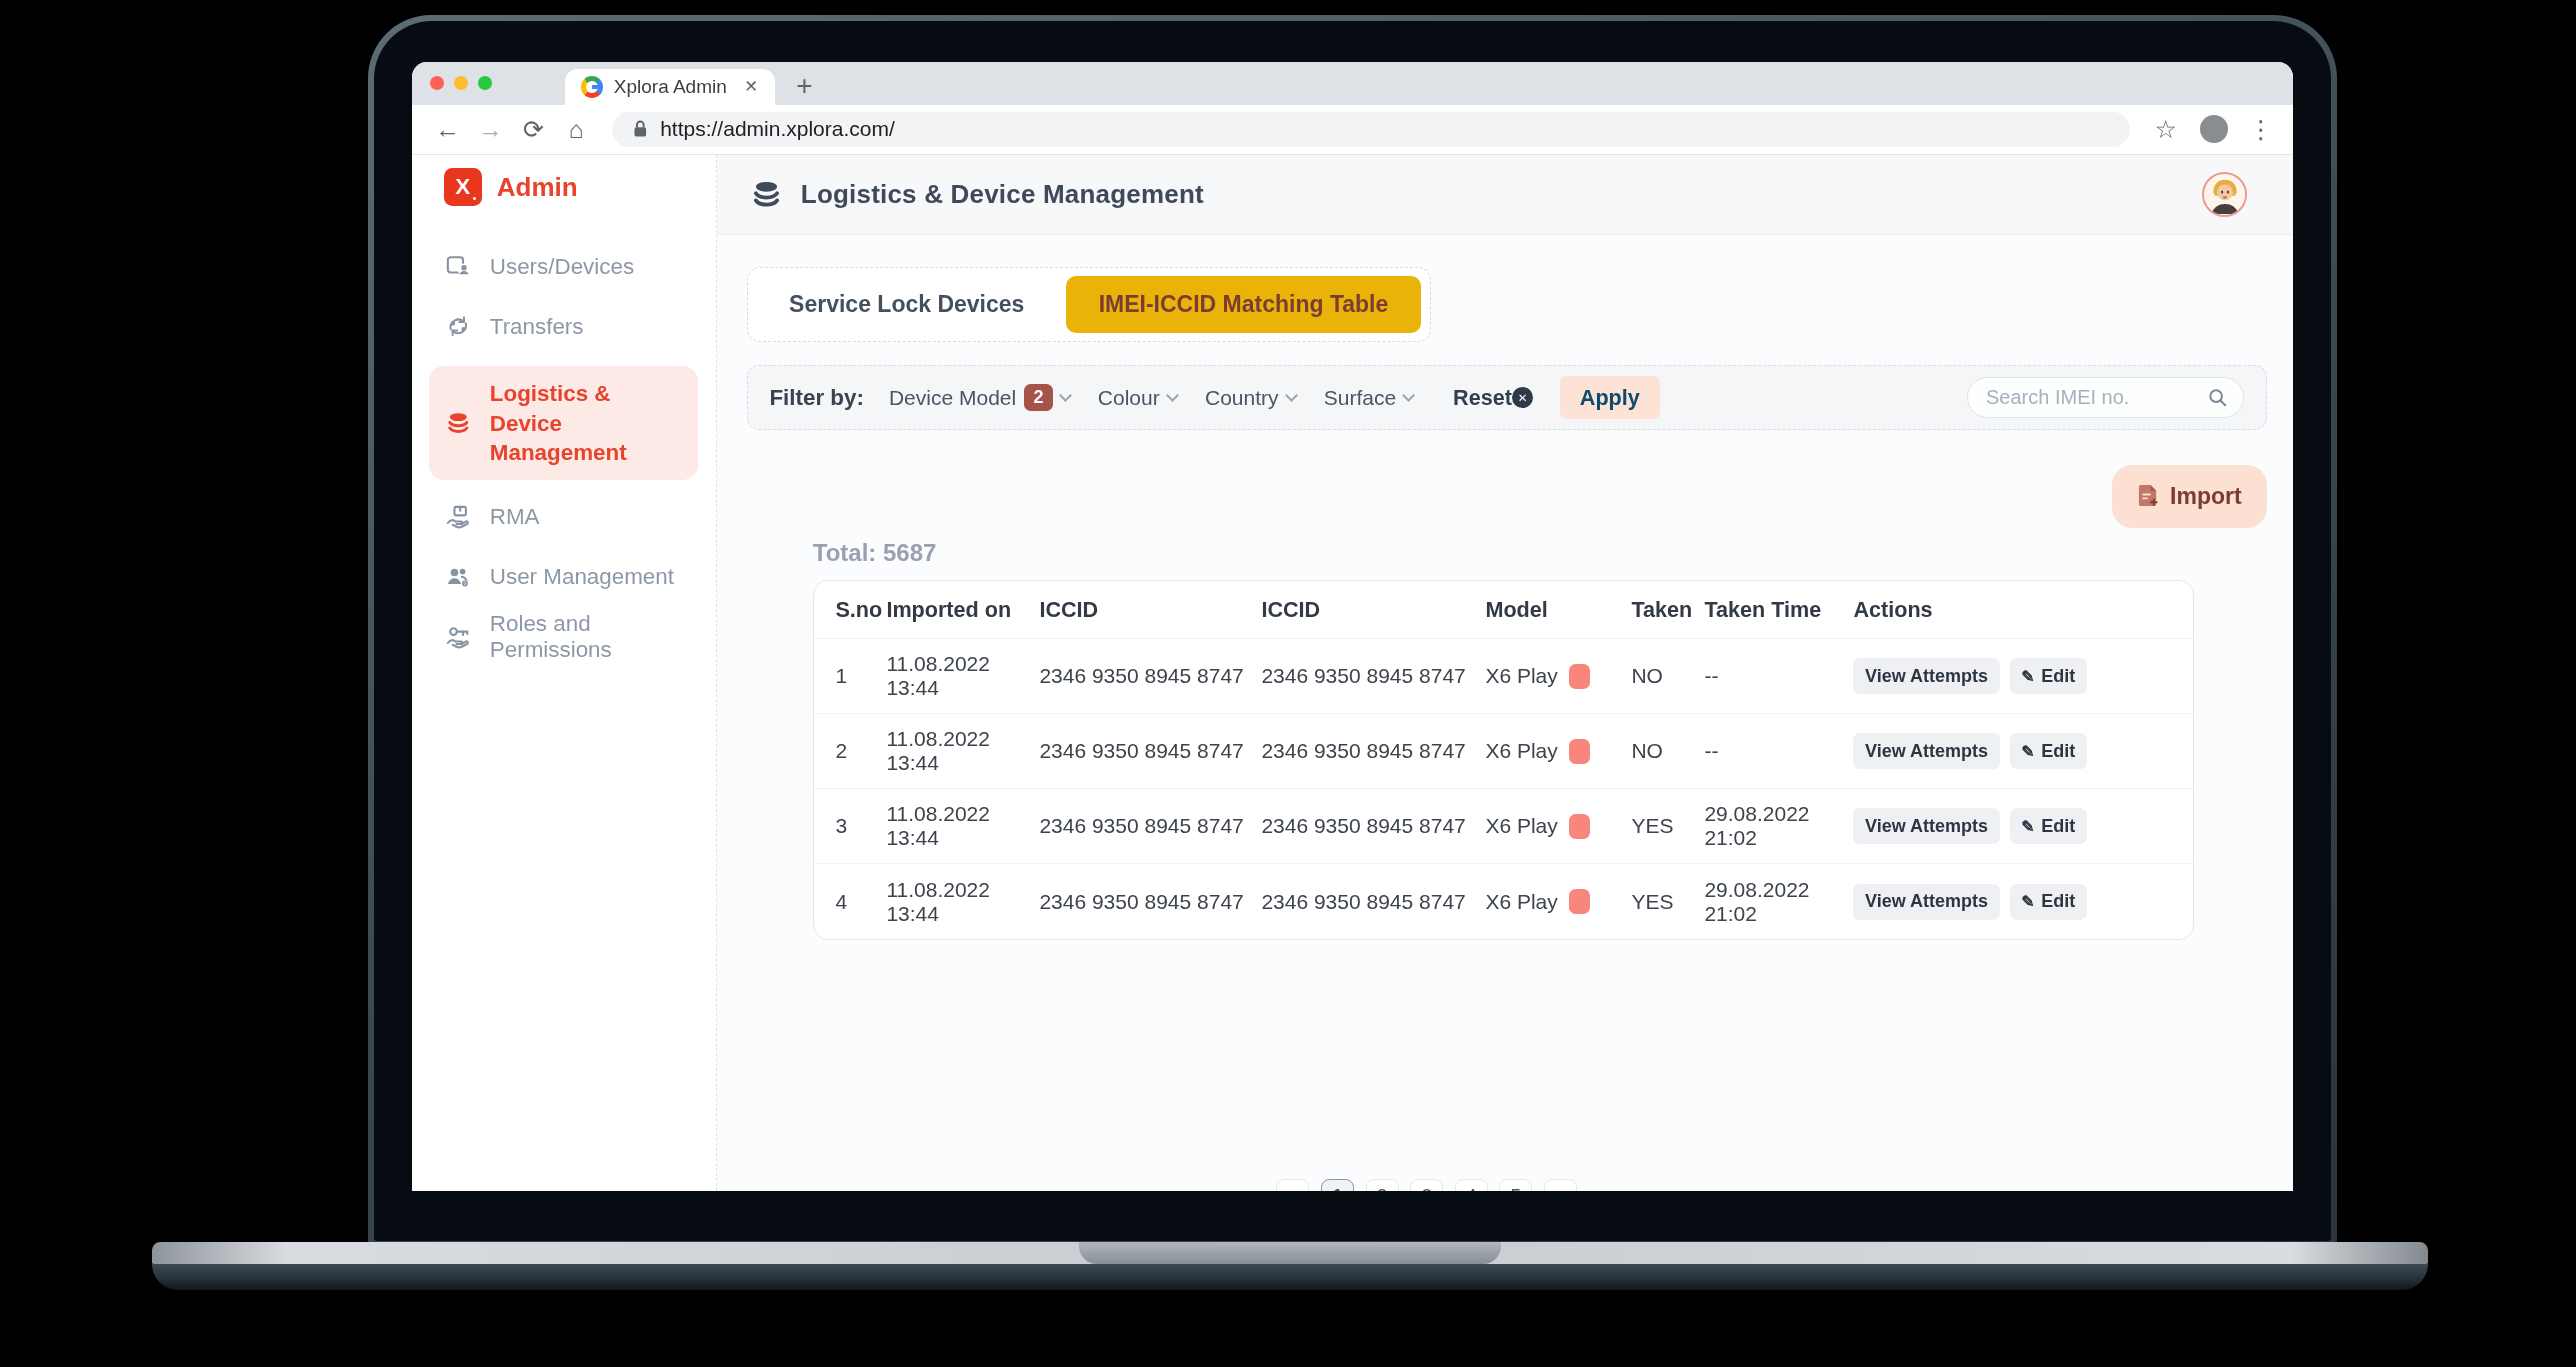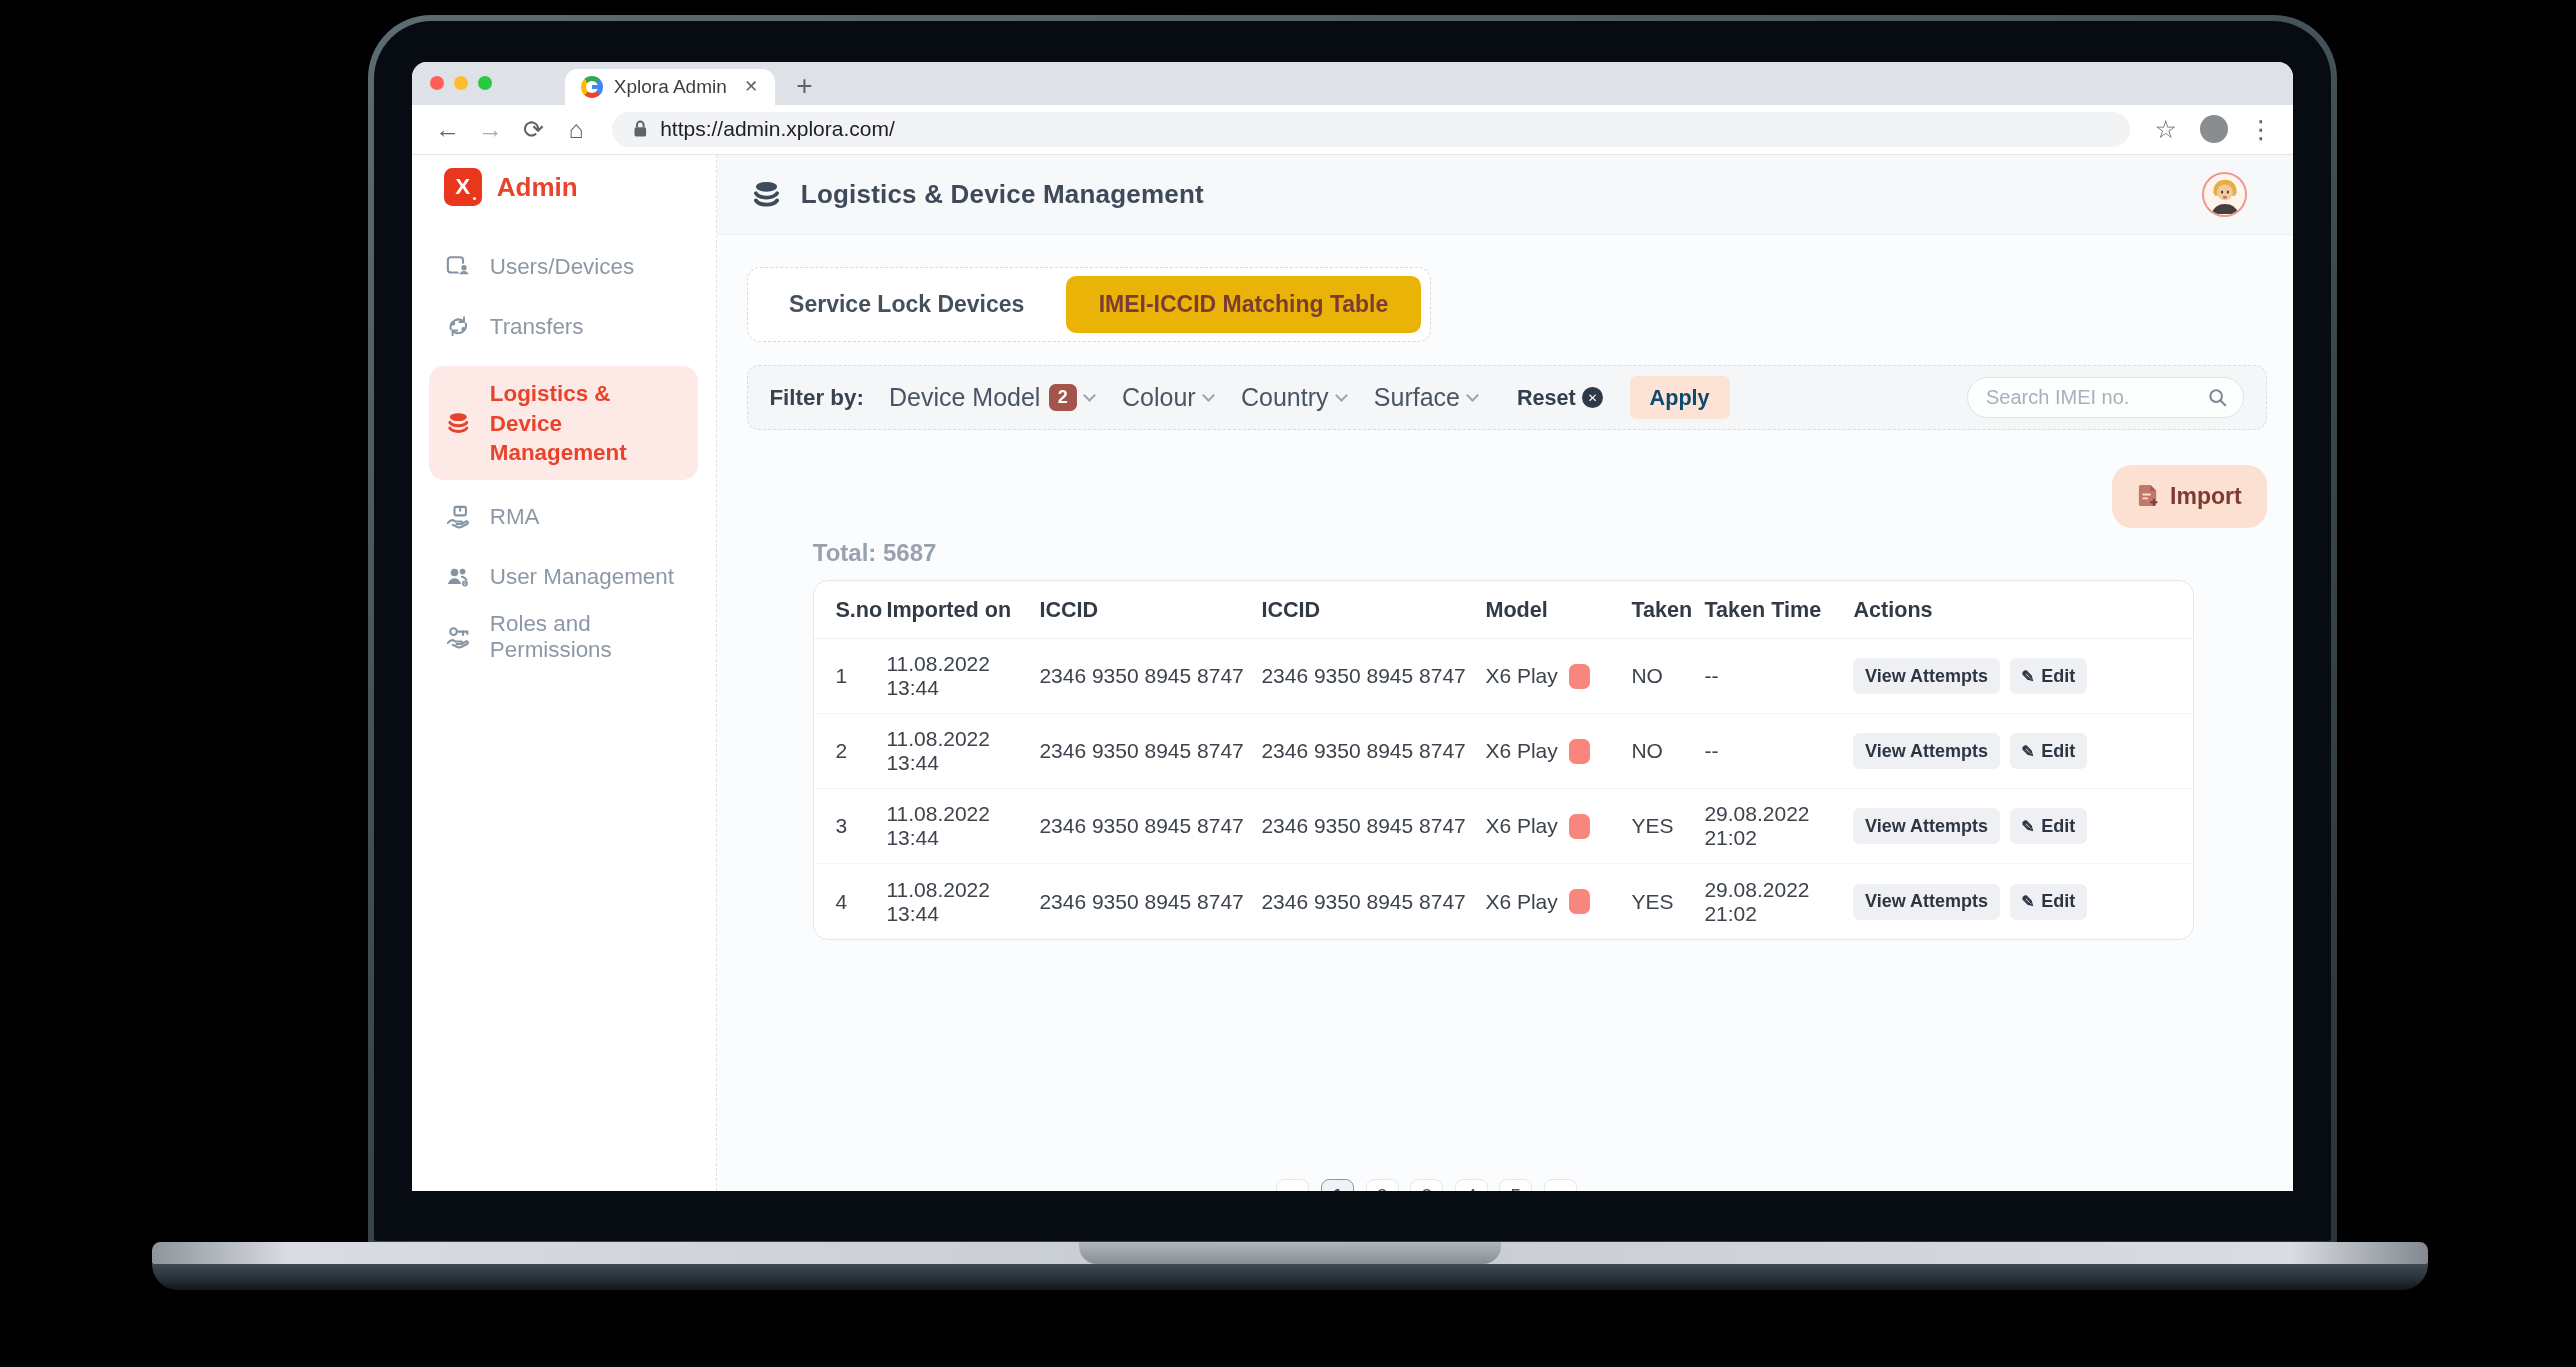--- a/index.html
+++ b/index.html
@@ -70,25 +70,25 @@
   .content { flex:1; background:#fbfcfd; padding:32px 26.6px 0 30px; overflow:hidden; }
   .tabs-box { display:inline-flex; align-items:center; gap:8.3px; background:#fff; border:1.7px dashed #d4dae1;
               border-radius:13.3px; padding:8.3px; }
   .tab-pill { font-size:23px; font-weight:bold; color:#44505e; padding:15px 33px; border-radius:10px; cursor:pointer; }
   .tab-pill.active { background:#eab308; color:#7c3c31; }
 
   .filter-strip { margin-top:23px; background:#f4f6f8; border:1.7px dashed #d8dde4; border-radius:11.6px;
                   padding:10px 21.6px; display:flex; align-items:center; }
   .filter-label { font-size:22.4px; font-weight:bold; color:#39424f; margin-right:25px; }
   .dd { display:flex; align-items:center; gap:8.3px; margin-right:28px; cursor:pointer; }
-  .dd-label { font-size:25px; color:#4a5564; }
+  .dd-label { font-size:21px; color:#4a5564; }
   .chev { width:9px; height:9px; border-right:2.1px solid #9aa4b0; border-bottom:2.1px solid #9aa4b0;
           transform:rotate(45deg); margin-top:-5px; }
   .badge { background:#a5544b; color:#fff; font-size:18px; font-weight:bold; border-radius:6.6px; padding:3.3px 9px; }
-  .reset { display:flex; align-items:center; gap:6px; margin:0 8.3px 0 11.6px; cursor:pointer; }
+  .reset { display:flex; align-items:center; gap:0; margin:0 8.3px 0 11.6px; cursor:pointer; }
   .reset-label { font-size:21.6px; font-weight:bold; color:#333f4e; }
   .reset-x { width:21.6px; height:21.6px; border-radius:50%; background:#2e3a4a; color:#fff; font-size:11.6px;
              display:flex; align-items:center; justify-content:center; }
   .apply-btn { background:#fce3d6; color:#0c4a6e; font-size:21.6px; font-weight:bold; border:none;
                border-radius:6.6px; padding:8.3px 20px; margin-left:18px; cursor:pointer; }
   .search-wrap { margin-left:auto; position:relative; }
   .search-input { width:277px; height:41px; border:1.7px solid #dfe4ea; border-radius:21.6px; background:#fdfefe;
                   padding:0 45px 0 18px; font-size:20px; color:#4a5564; outline:none; font-family:inherit; }
   .search-input::placeholder { color:#a7b0bc; }
   .search-ic { position:absolute; right:15px; top:10px; }

